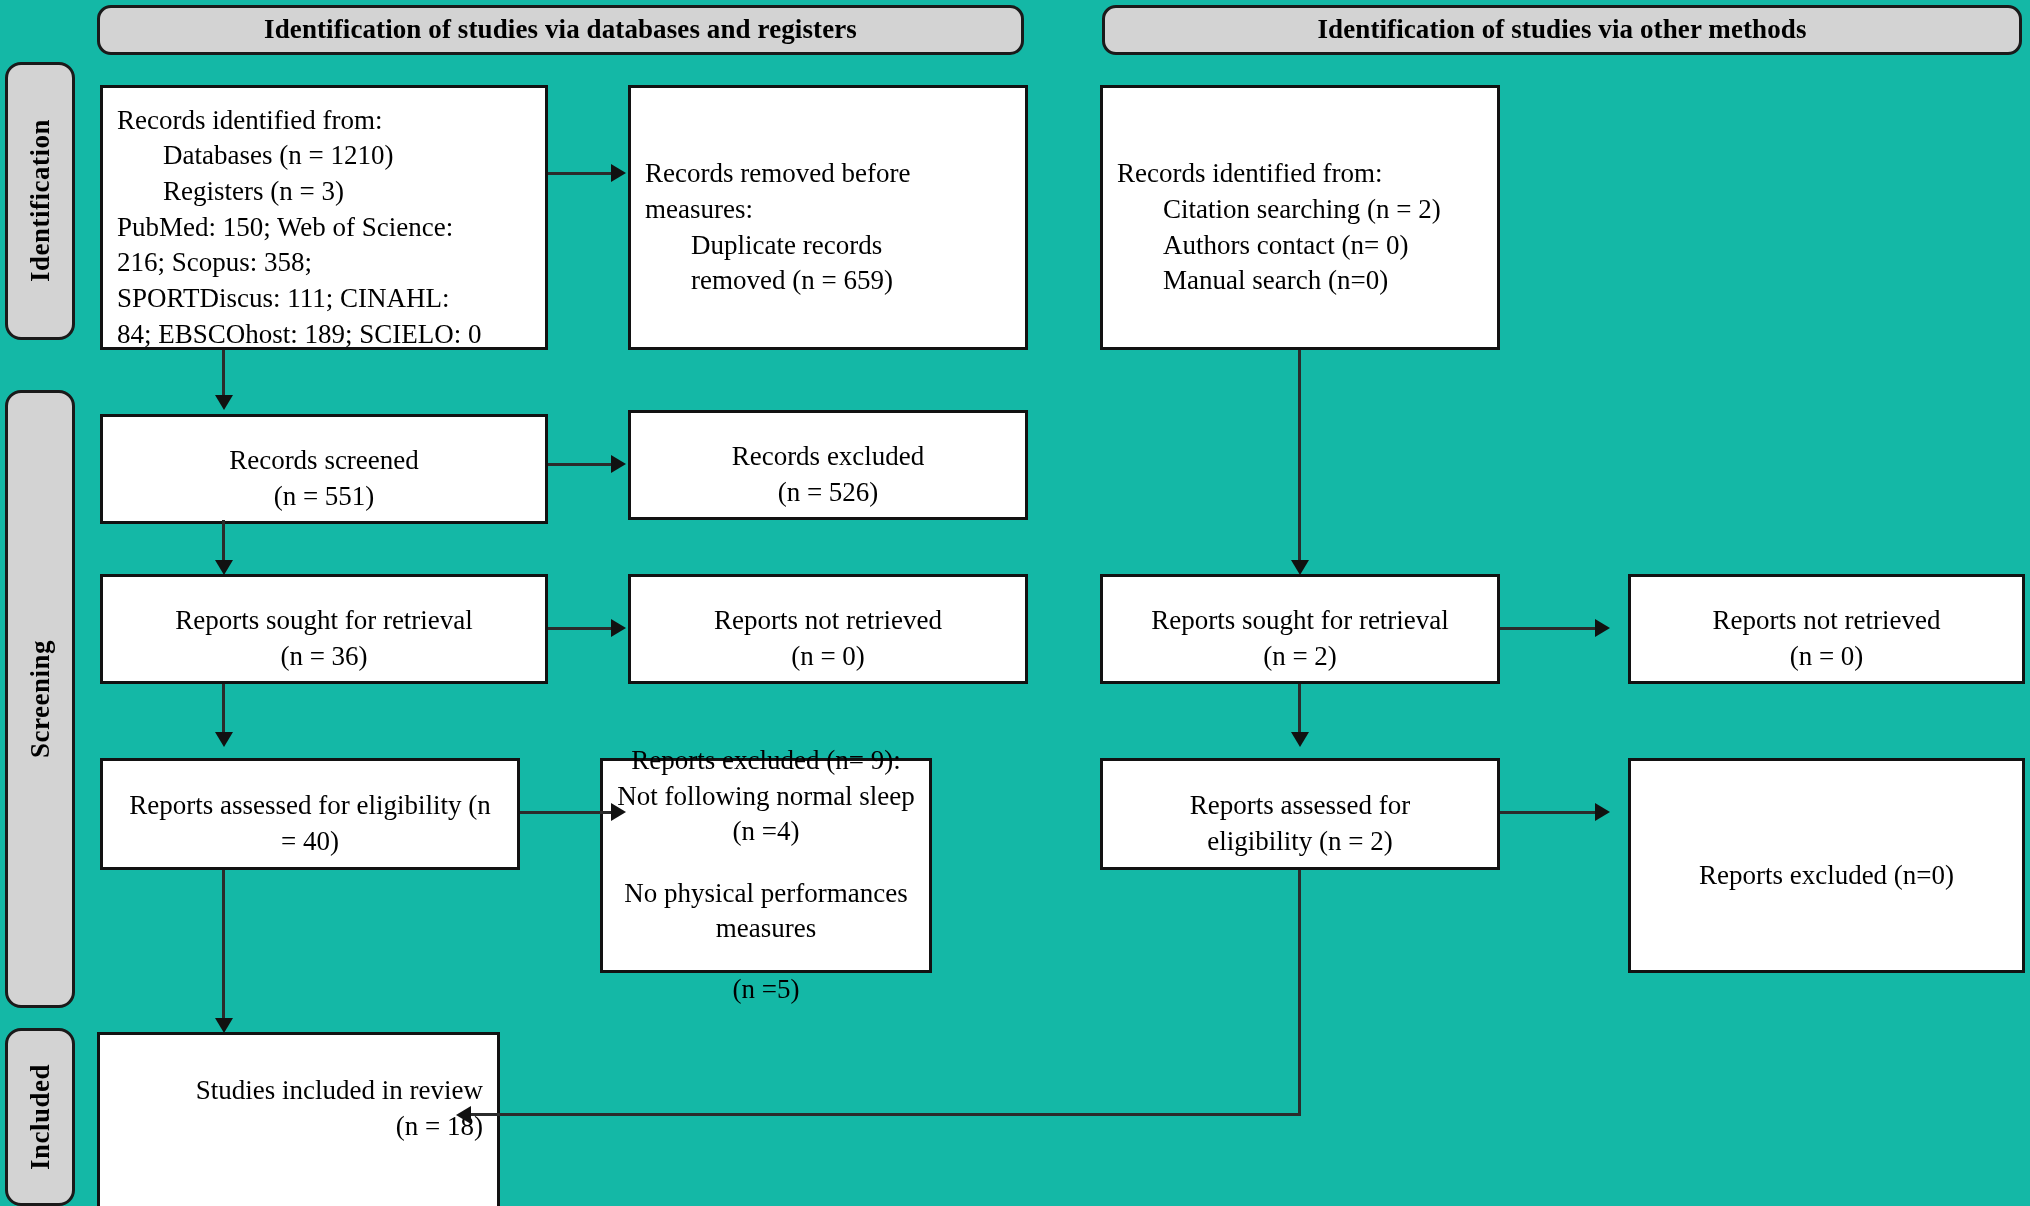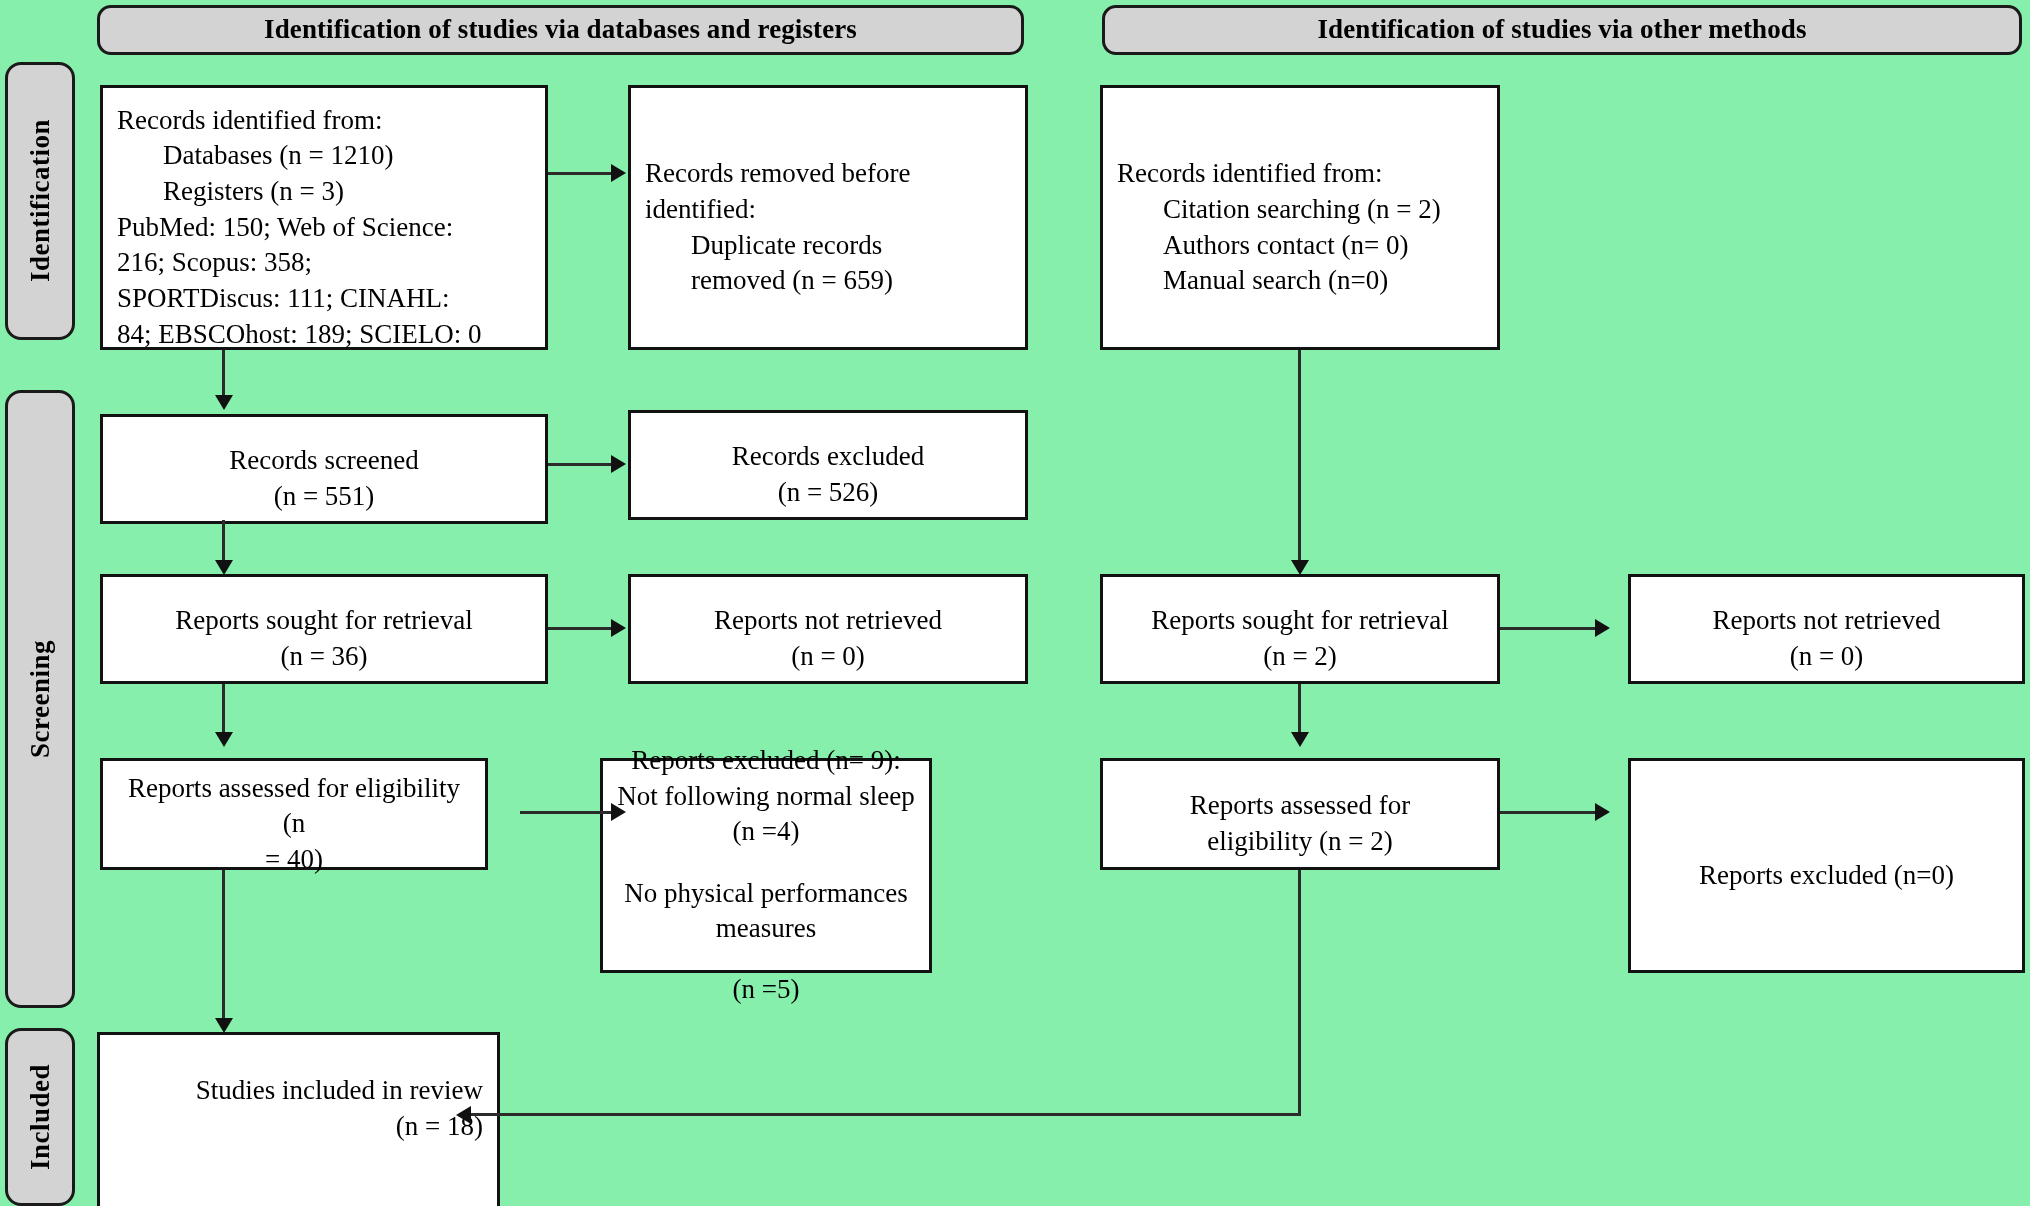--- a/index.html
+++ b/index.html
@@ -1,21 +1,21 @@
 <!DOCTYPE html>
 <html><head>
 <meta charset="utf-8">
 <title>PRISMA Flow Diagram</title>
 <style>
   html,body{margin:0;padding:0;background:#ffffff;}
   #stage{
     position:relative;
     width:2030px;
     height:1206px;
-    background:#86efac;
+    background:#14b8a6;
     font-family:"Liberation Serif","DejaVu Serif",serif;
     color:#000000;
     overflow:hidden;
   }
 
   
   .banner{
     position:absolute;
     box-sizing:border-box;
     background:#d3d3d3;
@@ -128,21 +128,21 @@
       <span style="display:block">PubMed: 150; Web of Science:</span>
       <span style="display:block">216; Scopus: 358;</span>
       <span style="display:block">SPORTDiscus: 111; CINAHL:</span>
       <span style="display:block">84; EBSCOhost: 189; SCIELO: 0</span>
     </div>
   </div>
 
   <div class="box left" style="left:628px;top:85px;width:400px;height:265px;">
     <div class="pad">
       <span style="display:block">Records removed before</span>
-      <span style="display:block">identified:</span>
+      <span style="display:block">measures:</span>
       <span class="indent">Duplicate records</span>
       <span class="indent">removed (n = 659)</span>
     </div>
   </div>
 
   <div class="hline" style="left:548px;top:172px;width:66px;"></div>
   <div class="arrow-r" style="left:611px;top:164px;"></div>
 
   <div class="vline" style="left:222px;top:350px;height:48px;"></div>
   <div class="arrow-d" style="left:215px;top:395px;"></div>
@@ -180,21 +180,21 @@
       <span style="display:block">(n = 0)</span>
     </div>
   </div>
 
   <div class="hline" style="left:548px;top:627px;width:66px;"></div>
   <div class="arrow-r" style="left:611px;top:619px;"></div>
 
   <div class="vline" style="left:222px;top:684px;height:50px;"></div>
   <div class="arrow-d" style="left:215px;top:732px;"></div>
 
-  <div class="box center" style="left:100px;top:758px;width:388px;height:112px;">
+  <div class="box center" style="left:100px;top:758px;width:420px;height:112px;">
     <div class="pad center">
       <span style="display:block">Reports assessed for eligibility (n</span>
       <span style="display:block">= 40)</span>
     </div>
   </div>
 
   <div class="box center" style="left:600px;top:758px;width:332px;height:215px;">
     <div class="pad center">
       <span style="display:block">Reports excluded (n= 9):</span>
       <span style="display:block">Not following normal sleep (n =4)</span>

